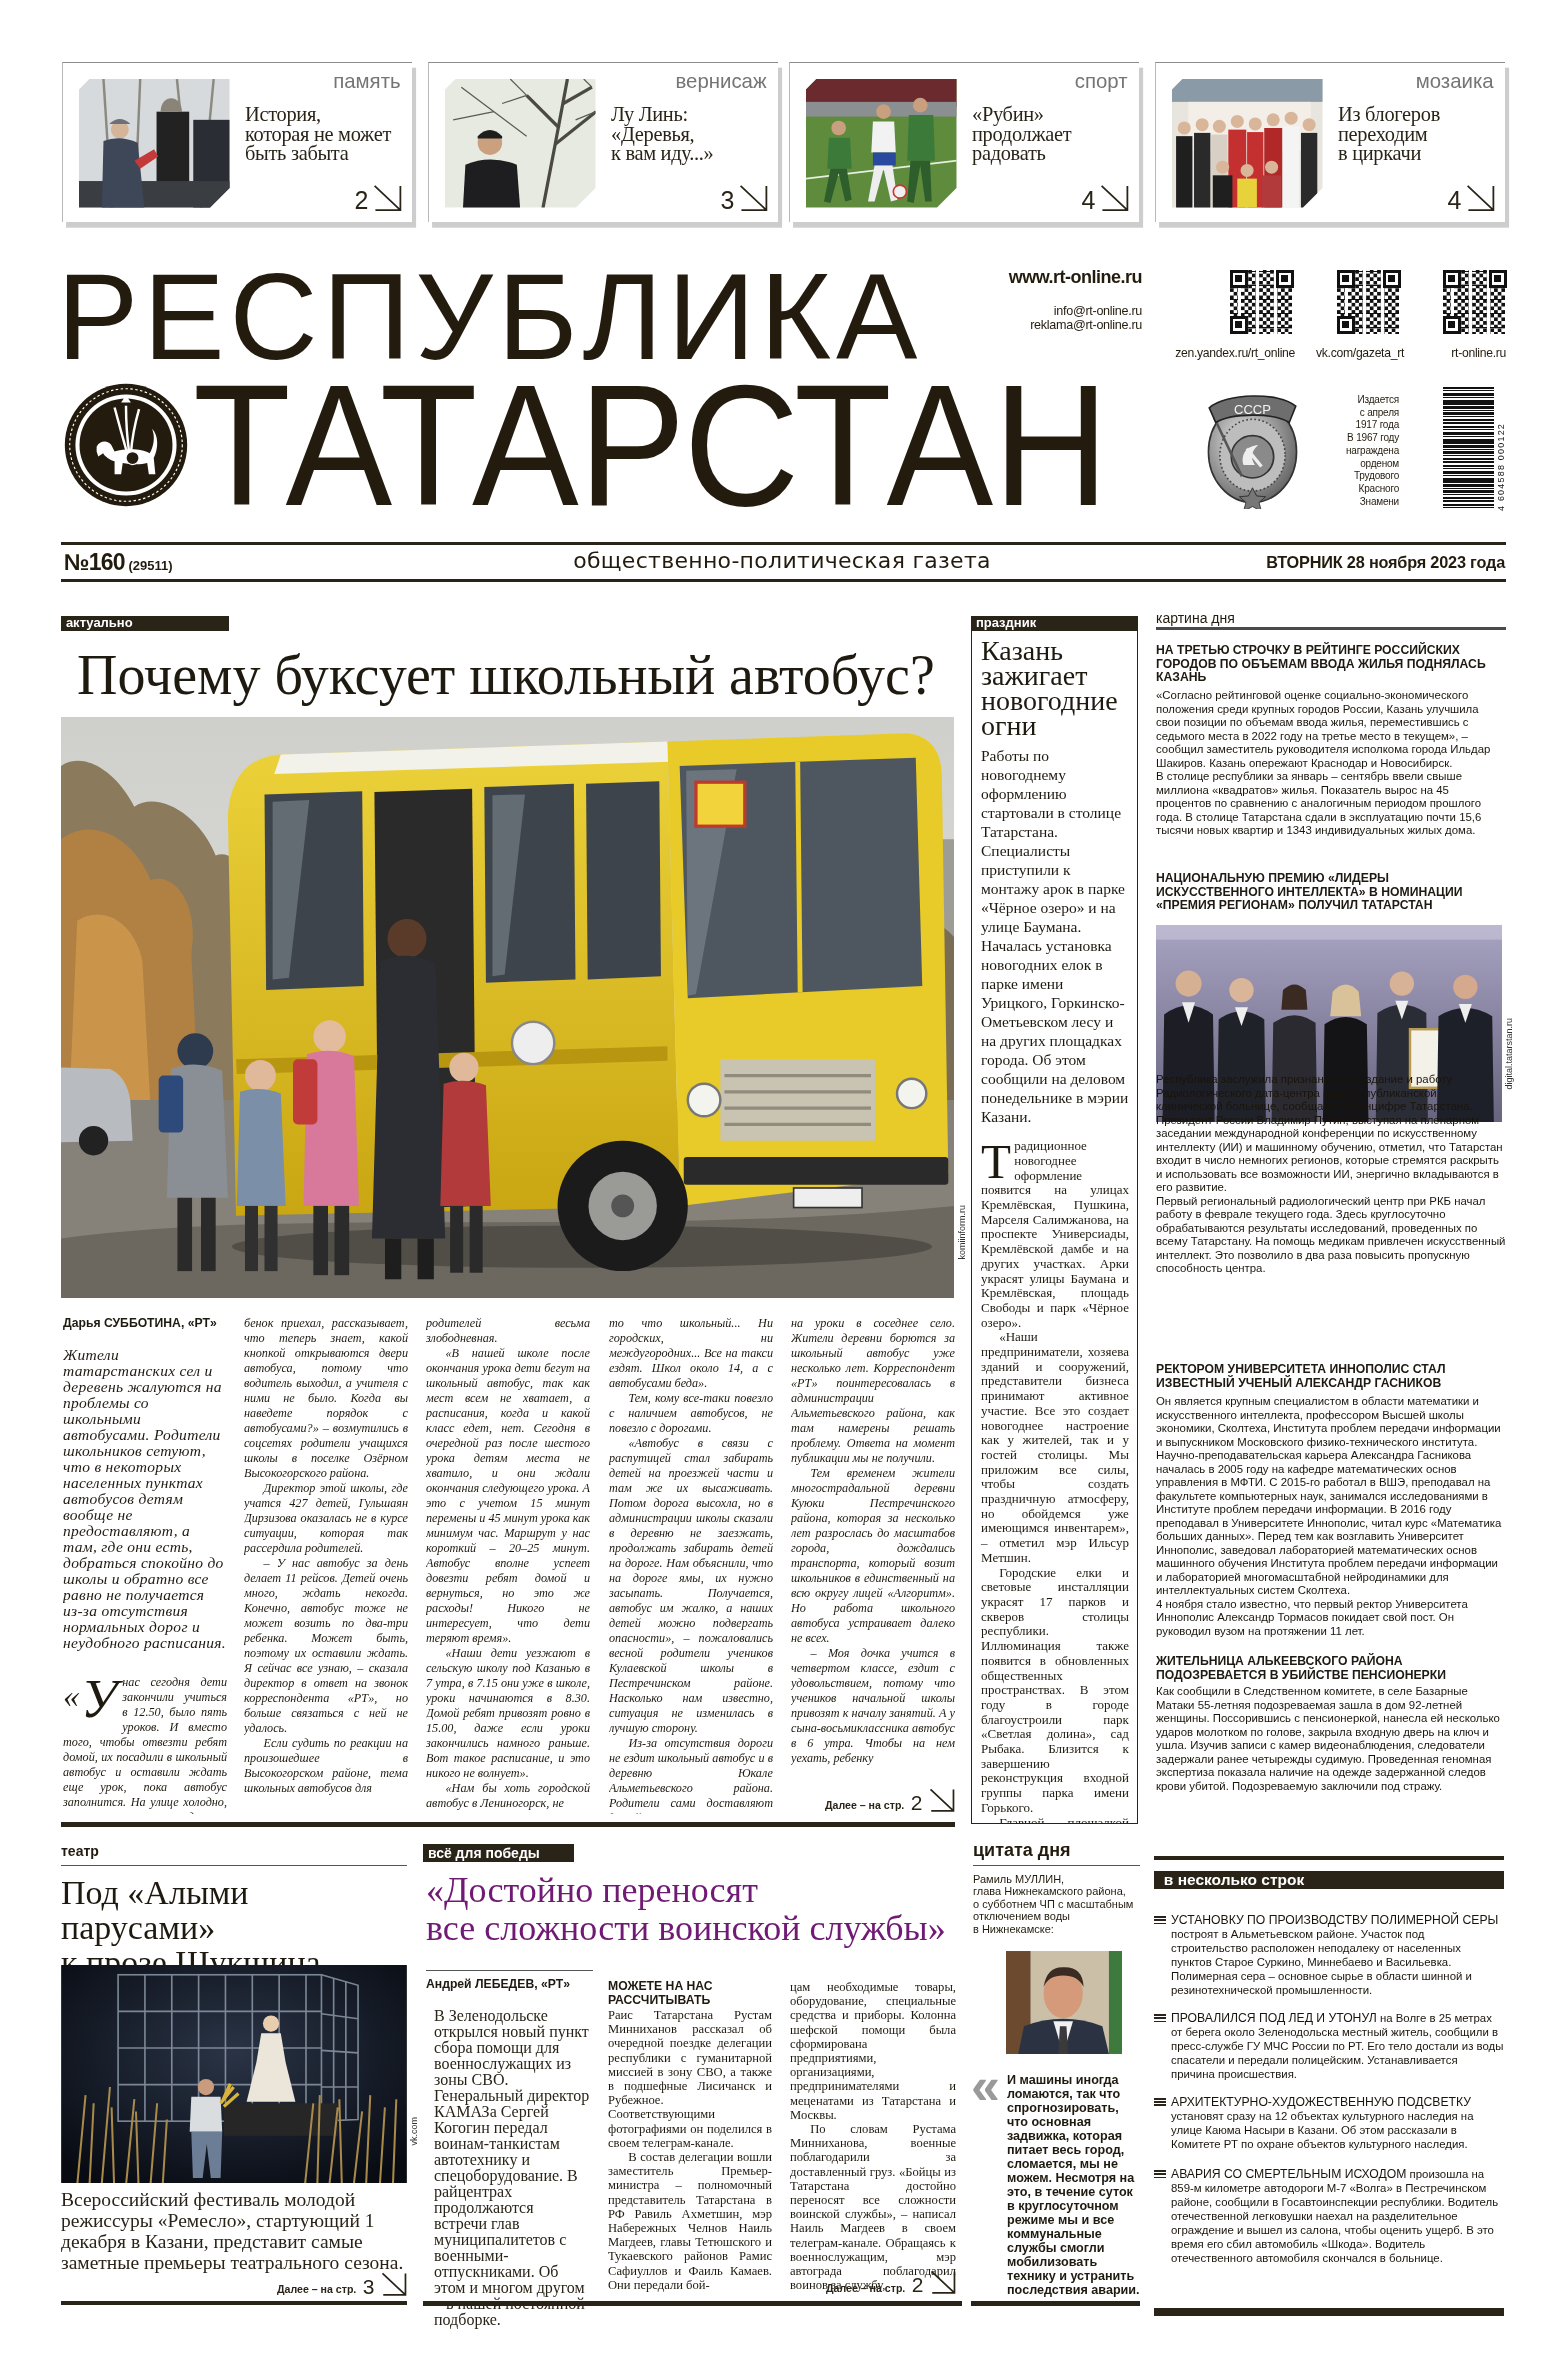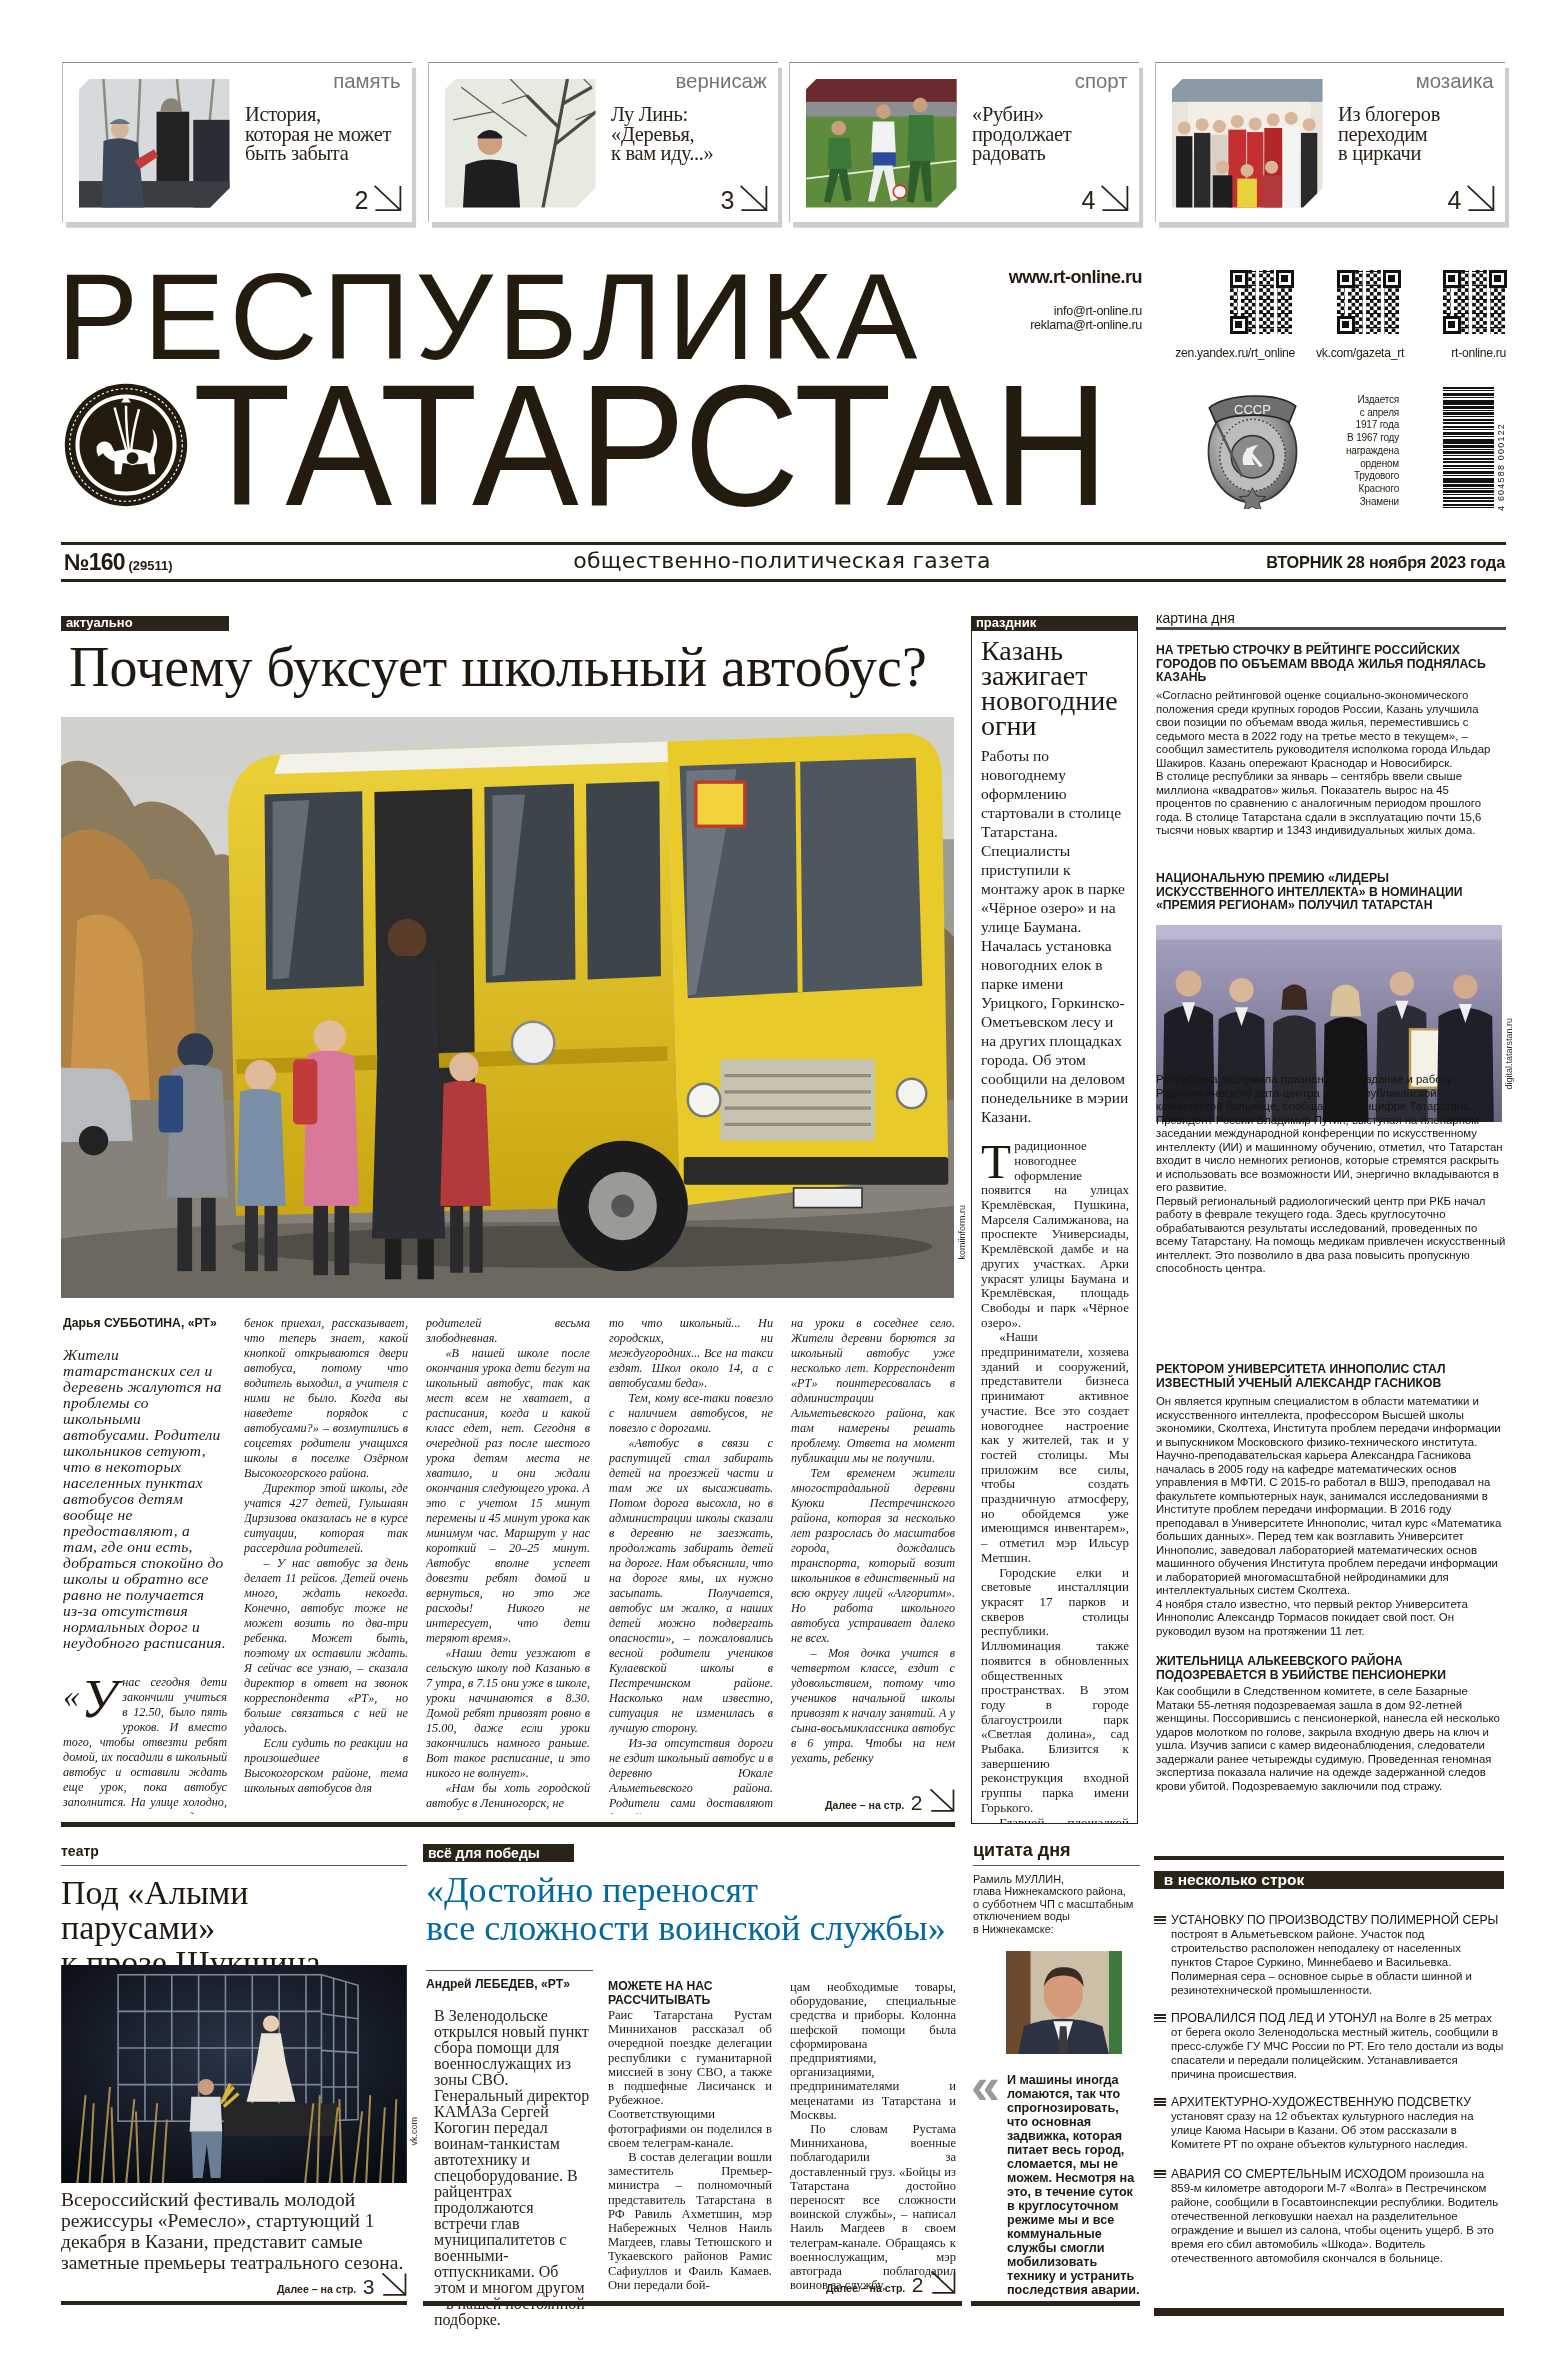--- a/index.html
+++ b/index.html
@@ -283,21 +283,21 @@
     <span style="font-weight:bold;font-size:13px;">(29511)</span>
   </div>
   <div class="abs dv" style="left:489px;top:549px;width:586px;text-align:center;font-size:22px;line-height:24.4px;letter-spacing:0.3px;color:#231c0e;">общественно-политическая газета</div>
   <div class="abs sans" style="left:1181px;top:553px;width:324px;text-align:right;font-weight:bold;font-size:16.3px;letter-spacing:-0.2px;color:#231c0e;">ВТОРНИК 28 ноября 2023 года</div>
 
   <div class="lbl" style="left:61px;top:616px;width:168px;">актуально</div>
   <div class="lbl" style="left:971px;top:616px;width:167px;">праздник</div>
   <div class="abs sans" style="left:1156px;top:611px;font-size:14px;line-height:14.7px;color:#231c0e;">картина дня</div>
   <div class="abs" style="left:1156px;top:627px;width:350px;height:3.3px;background:#4a4a4a;"></div>
 
-  <h1 class="abs serif" style="margin:8px;left:61px;top:627px;font-weight:normal;font-size:56px;line-height:65px;white-space:nowrap;color:#1f1a10;">Почему буксует школьный автобус?</h1>
+  <h1 class="abs serif" style="margin:16px;left:61px;top:627px;font-weight:normal;font-size:56px;line-height:65px;white-space:nowrap;color:#1f1a10;">Почему буксует школьный автобус?</h1>
 
   <div class="abs" style="left:61px;top:717px;width:893px;height:581px;overflow:hidden;">
     <svg viewBox="0 0 1097 713" width="893" height="581" preserveAspectRatio="none">
       <defs>
         <linearGradient id="sky" x1="0" y1="0" x2="0" y2="1">
             <stop offset="0" stop-color="#cfd0cc"></stop>
             <stop offset="1" stop-color="#e4e3de"></stop>
           </linearGradient>
         <linearGradient id="busg" x1="0" y1="0" x2="0" y2="1">
             <stop offset="0" stop-color="#ecd23a"></stop>
@@ -536,21 +536,21 @@
   <div class="more" style="left:auto;right:1156px;bottom:auto;top:2272px;">
     <span class="ml">Далее – на стр.</span>
     <span class="mp">3</span>
     <svg width="26" height="24.4" viewBox="0 0 36 34">
         <path d="M2 2 L34 32 M34 2 L34 32 L3 32" stroke="#2a2418" stroke-width="2.4" fill="none"></path>
       </svg>
   </div>
   <div class="rule" style="left:61px;top:2301px;width:346px;height:4.1px;"></div>
 
   <div class="lbl" style="left:423px;top:1844px;width:151px;height:18px;line-height:18px;font-size:14px;">всё для победы</div>
-  <h2 class="abs serif pl" style="margin:0;left:426px;top:1871px;width:537px;font-weight:normal;font-size:36px;line-height:38px;color:#0369a1;">«Достойно переносят
+  <h2 class="abs serif pl" style="margin:0;left:426px;top:1871px;width:537px;font-weight:normal;font-size:36px;line-height:38px;color:#701a75;">«Достойно переносят
 все сложности воинской службы»</h2>
   <div class="abs" style="left:426px;top:1970px;width:167px;height:1.2px;background:#555;"></div>
   <div class="abs sans" style="left:426px;top:1977px;width:167px;font-weight:bold;font-size:12.2px;line-height:14.7px;color:#1f1a10;">Андрей ЛЕБЕДЕВ, «РТ»</div>
   <p class="abs serif" style="margin:0;left:434px;top:2008px;width:156px;font-size:16px;line-height:16px;color:#2a2418;">В Зеленодольске открылся новый пункт сбора помощи для военнослужащих из зоны СВО. Генеральный директор КАМАЗа Сергей Когогин передал воинам-танкистам автотехнику и спецоборудование. В райцентрах продолжаются встречи глав муниципалитетов с военными-отпускниками. Об этом и многом другом – в нашей постоянной подборке.</p>
   <div class="abs sans" style="left:608px;top:1979px;width:164px;font-weight:bold;font-size:12.2px;line-height:14px;text-transform:uppercase;color:#1f1a10;">Можете на нас рассчитывать</div>
   <div class="abs serif body155" style="left:608px;top:2008px;width:164px;height:287px;overflow:hidden;">
     <p class="cont">Раис Татарстана Рустам Минниханов рассказал об очередной поездке делегации республики с гуманитарной миссией в зону СВО, а также в подшефные Лисичанск и Рубежное. Соответствующими фотографиями он поделился в своем телеграм-канале.</p>
     <p>В состав делегации вошли заместитель Премьер-министра – полномочный представитель Татарстана в РФ Равиль Ахметшин, мэр Набережных Челнов Наиль Магдеев, главы Тетюшского и Тукаевского районов Рамис Сафиуллов и Фаиль Камаев. Они передали бой-</p>
   </div>
   <div class="abs serif body155" style="left:790px;top:1980px;width:166px;height:318px;">

